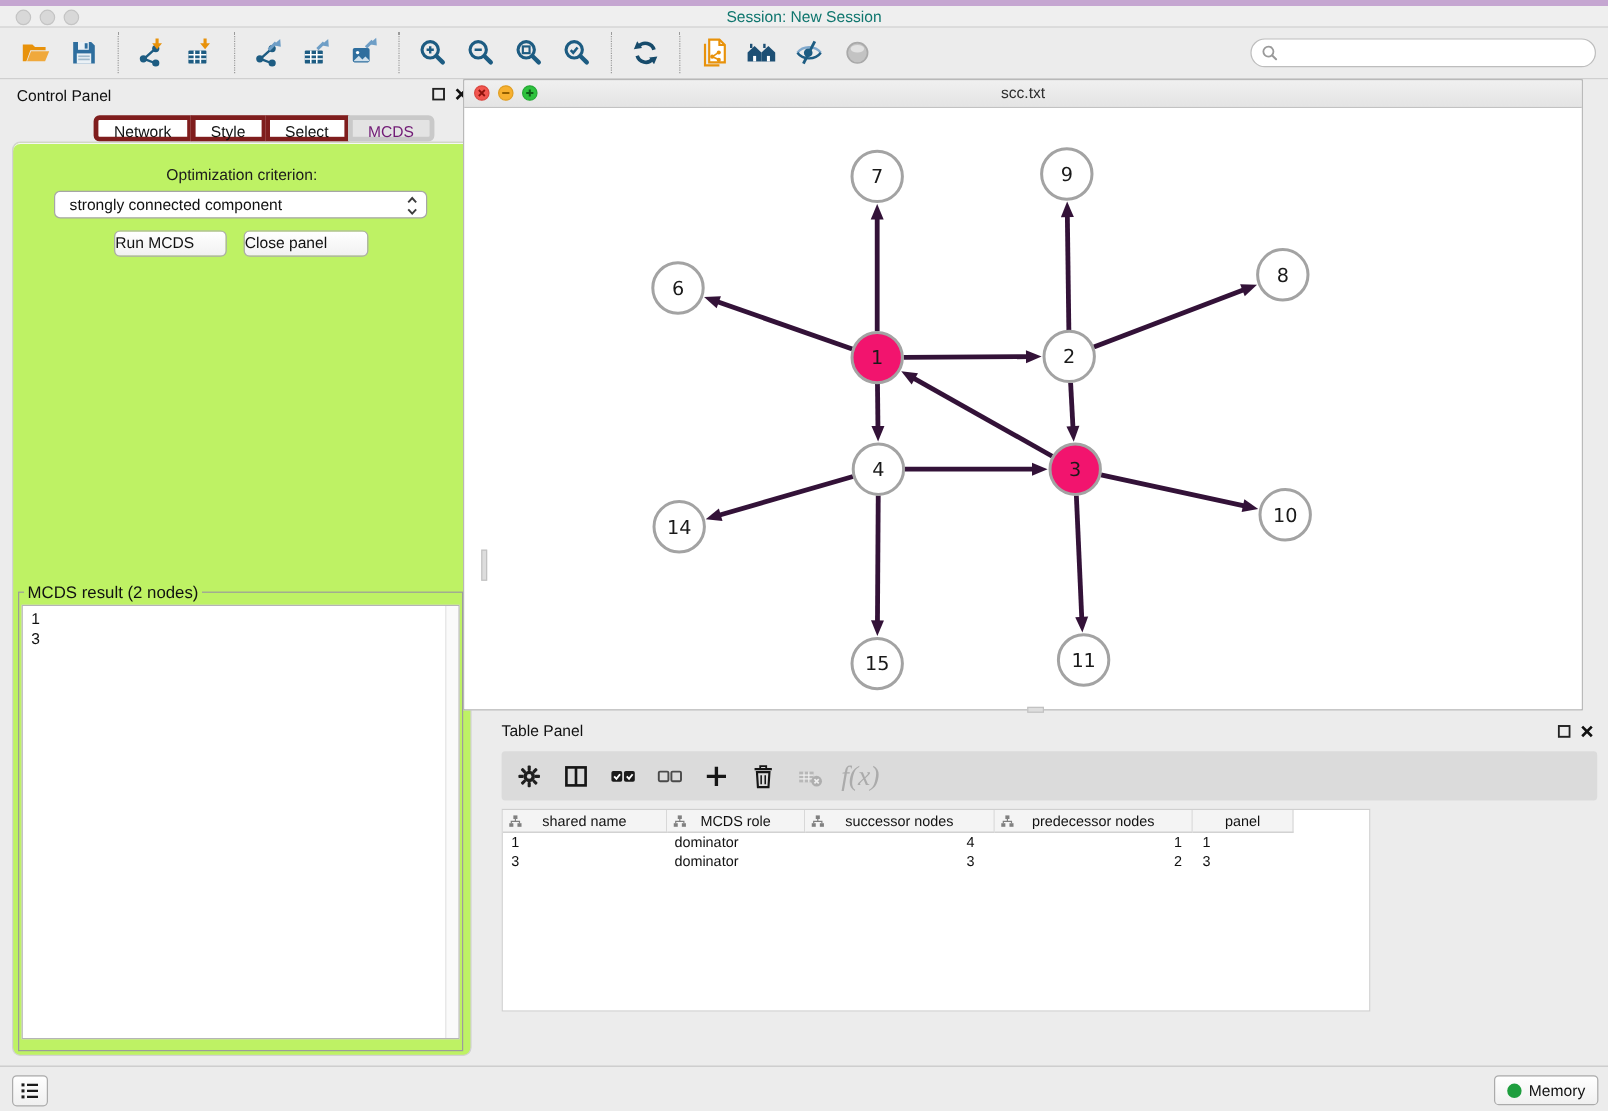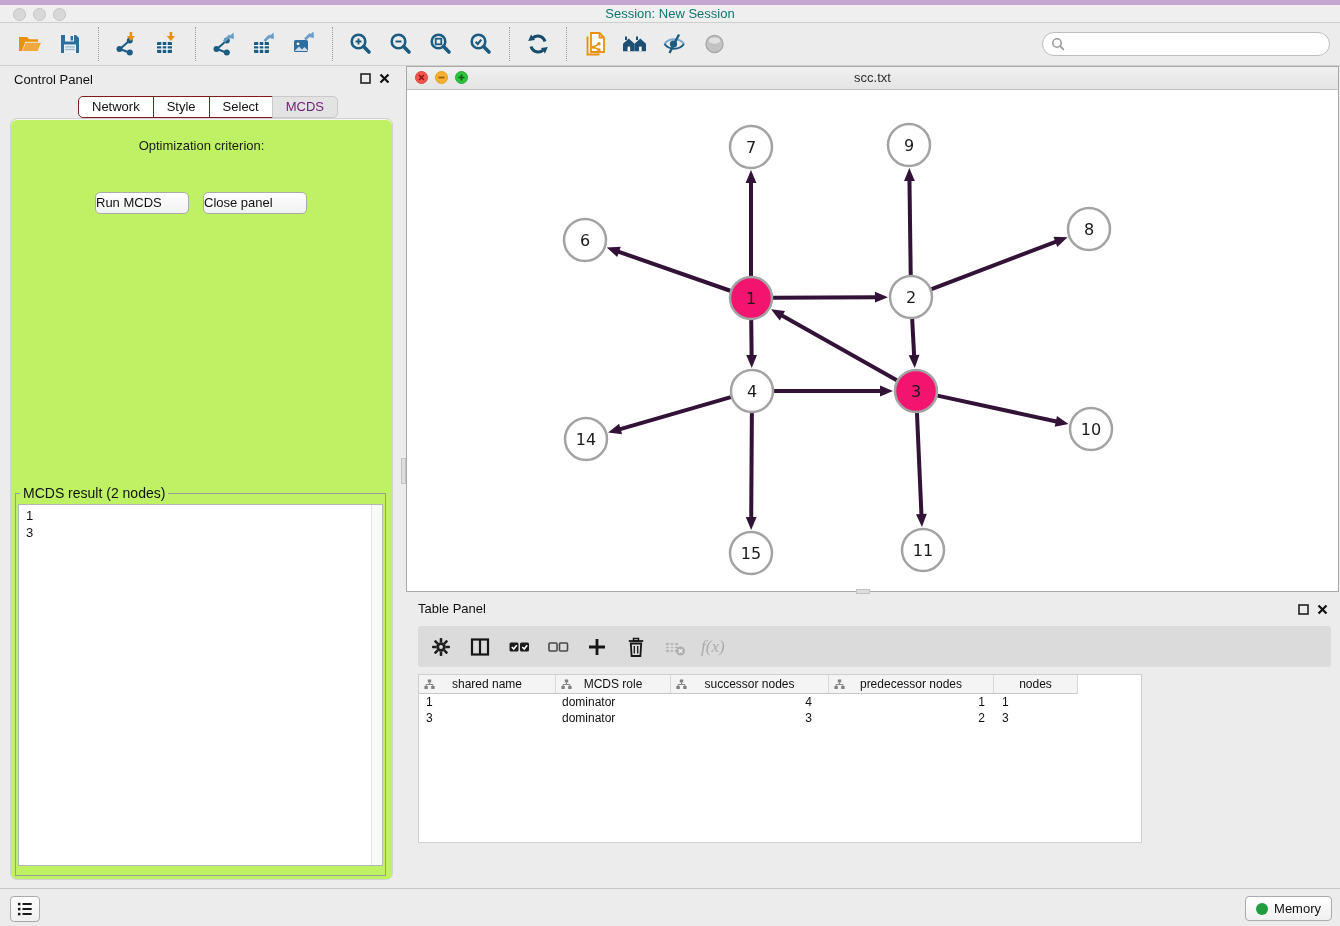--- a/index.html
+++ b/index.html
@@ -17,54 +17,54 @@
   .tbtn{width:40px;height:38px;display:flex;align-items:center;justify-content:center;flex:0 0 auto;cursor:default}
   .tsep{height:34px;border-left:1px dotted #9B9B9B;margin:0 8px;flex:0 0 auto}
   .search{margin-left:auto;width:288px;height:24px;background:#fff;border:1px solid #BDBDBD;border-radius:13px;
           display:flex;align-items:center;padding:0 8px;gap:5px}
   .search input{border:none;outline:none;flex:1;font-size:13px;background:transparent;font-family:inherit}
   
   .control-panel{position:absolute;left:0;top:66px;width:401px;height:820px}
   .cp-title{position:absolute;left:14px;top:6px;font-size:13px}
   .win-btns{position:absolute;right:11px;top:7px;display:flex;gap:8px;align-items:center}
   .ctabs{position:absolute;left:78px;top:30px;display:flex}
-  .ctab{height:22px;line-height:20px;padding:0 13px;background:#fff;border:1px solid #7f1d1d;margin-left:-1px;font-size:13px}
+  .ctab{height:22px;line-height:20px;padding:0 13px;background:#fff;border:4px solid #7f1d1d;margin-left:-1px;font-size:13px}
   .ctab:first-child{border-radius:5px 0 0 5px;margin-left:0}
   .ctab:last-child{border-radius:0 5px 5px 0}
   .ctab.sel{background:#E3E3E3;color:#701a75;border-color:#C9C9C9}
   .cp-content{position:absolute;left:10px;top:52px;width:383px;height:762px;background:#bef264;
               border:1px solid #D2D2D2;border-radius:7px;box-shadow:inset 0 1px 0 #F6F6F6}
   .opt-label{position:absolute;left:0;top:19px;width:100%;text-align:center;font-size:13px;color:#1b1b1b}
   .select{position:absolute;left:34px;top:40px;width:311px;height:23px;background:#fff;border:1px solid #A6A6A6;
           border-radius:5px;line-height:21px;padding:0 24px 0 12px;font-size:13px}
   .select .spin{position:absolute;right:7px;top:3px}
   .btn{position:absolute;height:22px;background:linear-gradient(#FFFFFF,#F1F1F1);border:1px solid #ABABAB;
        border-radius:5px;font-size:13px;text-align:left;line-height:20px}
   .btn.run{left:84px;top:73px;width:94px}
   .btn.close{left:192px;top:73px;width:104px}
   .resultbox{position:absolute;left:4px;top:366px;width:371px;height:391px;border:1px solid #9C9C9C;padding:0}
   .resultbox legend{font-size:14px;margin-left:4px;padding:0 3px;color:#111}
   .result-text{position:absolute;left:2px;right:2px;top:3px;bottom:5px;background:#fff;border:1px solid #B5B5B5;
                font-size:13px;line-height:17px;padding:2px 0 0 7px;overflow:hidden}
   .result-scroll{position:absolute;right:0;top:0;bottom:0;width:11px;background:#FAFAFA;border-left:1px solid #E3E3E3}
   
-  .net-window{position:absolute;left:406px;top:66px;width:933px;height:526px;border:1px solid #A9A9A9;background:#fff}
+  .net-window{position:absolute;left:386px;top:66px;width:933px;height:526px;border:1px solid #A9A9A9;background:#fff}
   .net-titlebar{position:absolute;left:0;top:0;width:100%;height:23px;background:linear-gradient(#F0F0F0,#E4E4E4);
                 border-bottom:1px solid #C2C2C2}
   .net-title{display:block;width:100%;text-align:center;line-height:22px;font-size:13px;color:#2e2e2e}
   .tl{position:relative;width:13px;height:13px;border-radius:50%;border:1px solid;display:flex;align-items:center;justify-content:center}
   .net-lights{position:absolute;left:8px;top:4px;display:flex;gap:7px}
   .net-canvas{position:absolute;left:0;top:23px;width:931px;height:501px;background:#fff}
   
   .table-panel{position:absolute;left:406px;top:597px;width:933px;height:291px}
   .tp-title{position:absolute;left:12px;top:4px;font-size:13px}
   .tp-toolbar{position:absolute;left:12px;top:29px;width:913px;height:41px;background:#DBDBDB;border-radius:3px;
               display:flex;align-items:center;gap:13px;padding:0 10px}
   .t2btn{width:26px;height:26px;display:flex;align-items:center;justify-content:center}
-  .fx{font-family:"Liberation Serif",serif;font-style:italic;font-size:17px;color:#ABABAB}
+  .fx{font-family:"Liberation Serif",serif;font-style:italic;font-size:23px;color:#ABABAB}
   .dtable{position:absolute;left:12px;top:77px;width:724px;height:169px;background:#fff;border:1px solid #CFCFCF}
   .thead{display:flex;height:19px}
   .th{position:relative;background:#F4F4F4;border-right:1px solid #D8D8D8;border-bottom:1px solid #C9C9C9;
       display:flex;align-items:center;justify-content:center;font-size:12px;color:#111}
   .th .treeicon{position:absolute;left:5px;top:4px}
   .th.filler{background:transparent;border:none;flex:1}
   .trow{display:flex;height:16px;font-size:12px;align-items:center}
   .td{overflow:hidden;white-space:nowrap}
   .c0{width:137px;padding-left:7px}.c1{width:115px;padding-left:6px}
   .c2{width:158px;text-align:right;padding-right:17px}.c3{width:165px;text-align:right;padding-right:9px}
@@ -254,20 +254,29 @@
         </svg>
     </div>
     <div class="ctabs">
       <div class="ctab">Network</div>
       <div class="ctab">Style</div>
       <div class="ctab">Select</div>
       <div class="ctab sel">MCDS</div>
     </div>
     <div class="cp-content">
       <div class="opt-label">Optimization criterion:</div>
+      <div class="select">
+        <span>strongly connected component</span>
+        <span class="spin">
+          <svg width="9" height="17" viewBox="0 0 9 17">
+            <path d="M1.2 5.6L4.5 2l3.3 3.6" stroke="#3C3C3C" stroke-width="1.6" fill="none"></path>
+            <path d="M1.2 11.4L4.5 15l3.3-3.6" stroke="#3C3C3C" stroke-width="1.6" fill="none"></path>
+            </svg>
+        </span>
+      </div>
       <div class="btn run">Run MCDS</div>
       <div class="btn close">Close panel</div>
       <fieldset class="resultbox">
         <legend>MCDS result (2 nodes)</legend>
         <div style="position:relative;height:calc(100% - 4px);">
           <div class="result-text">
             <div>1</div>
             <div>3</div>
             <div class="result-scroll"></div>
           </div>
@@ -462,21 +471,21 @@
         <div class="th" style="width:165px">
           <svg class="treeicon" width="11" height="11" viewBox="0 0 11 11">
             <rect x="3.8" y="0.5" width="3.4" height="3" fill="#808080"></rect>
               <rect x="0.4" y="7" width="3.4" height="3" fill="#808080"></rect>
             <rect x="7.2" y="7" width="3.4" height="3" fill="#808080"></rect>
             <path d="M5.5 3.5v2M2.1 7V5.5h6.8V7" stroke="#808080" fill="none"></path>
             </svg>
           <span>predecessor nodes</span>
         </div>
         <div class="th" style="width:84px">
-          <span>nodes</span>
+          <span>panel</span>
         </div>
         <div class="th filler"></div>
       </div>
       <div class="trow">
         <div class="td c0">1</div>
         <div class="td c1">dominator</div>
         <div class="td c2">4</div>
         <div class="td c3">1</div>
         <div class="td c4">1</div>
       </div>

